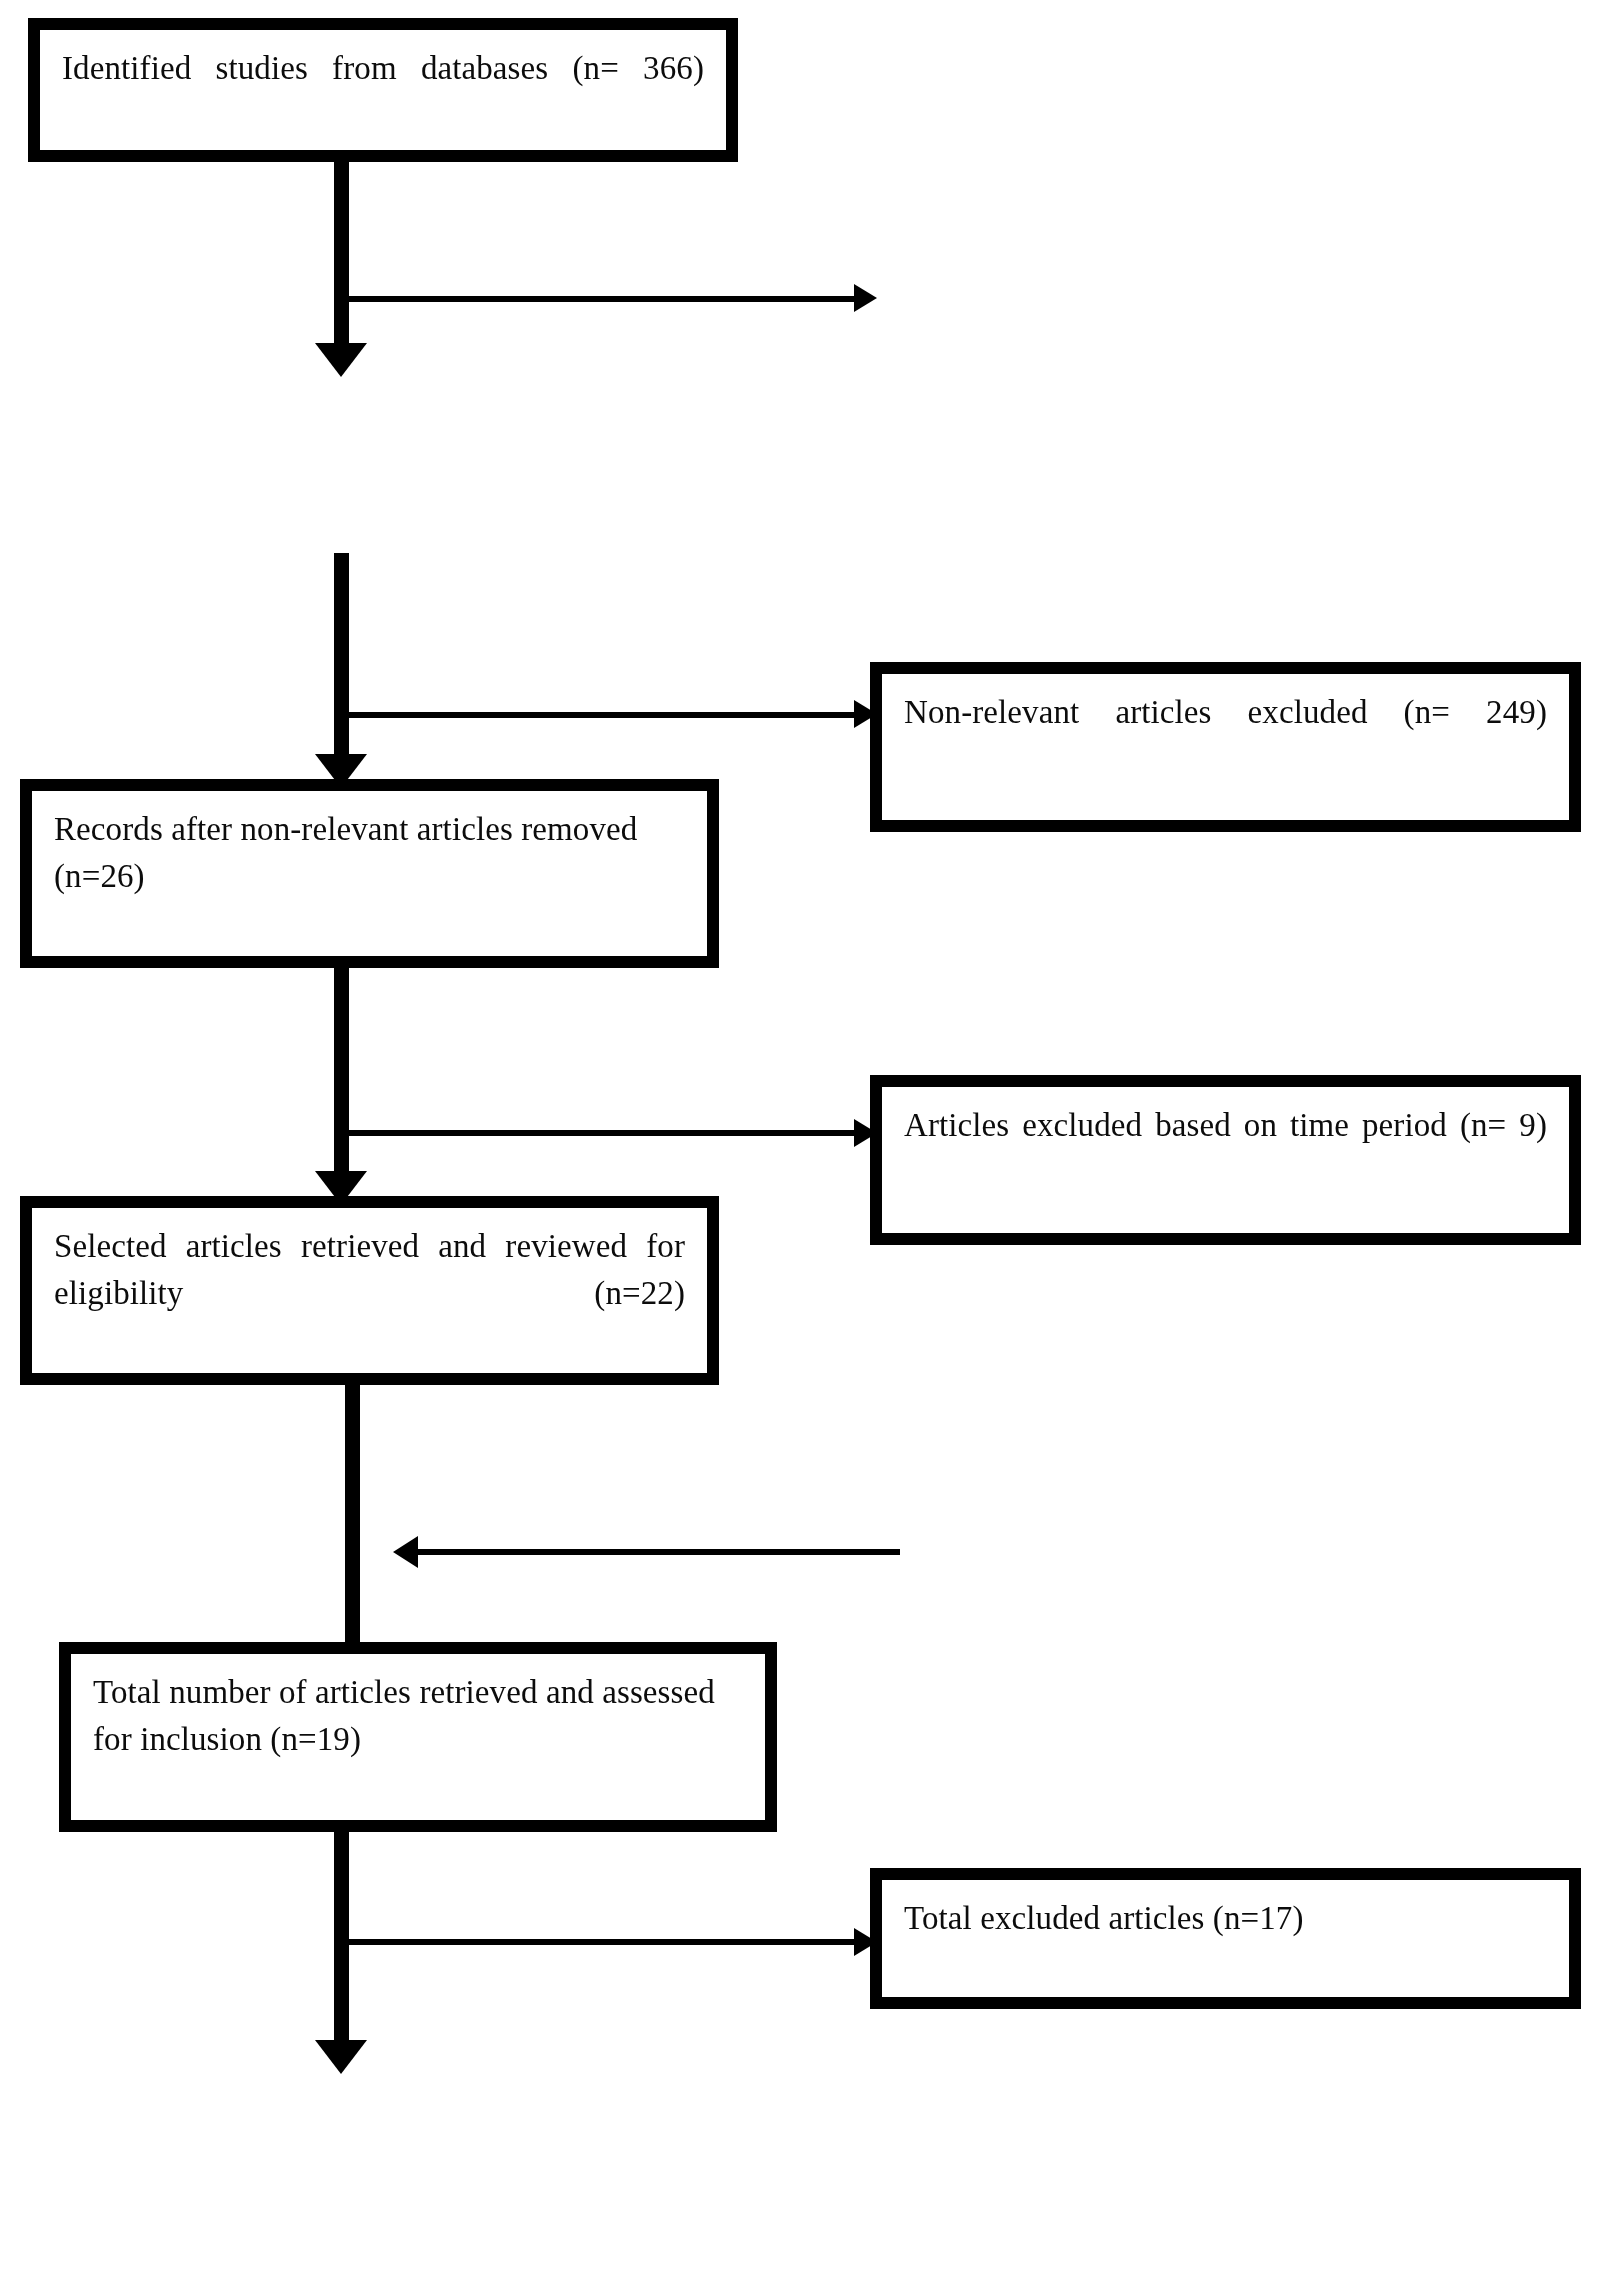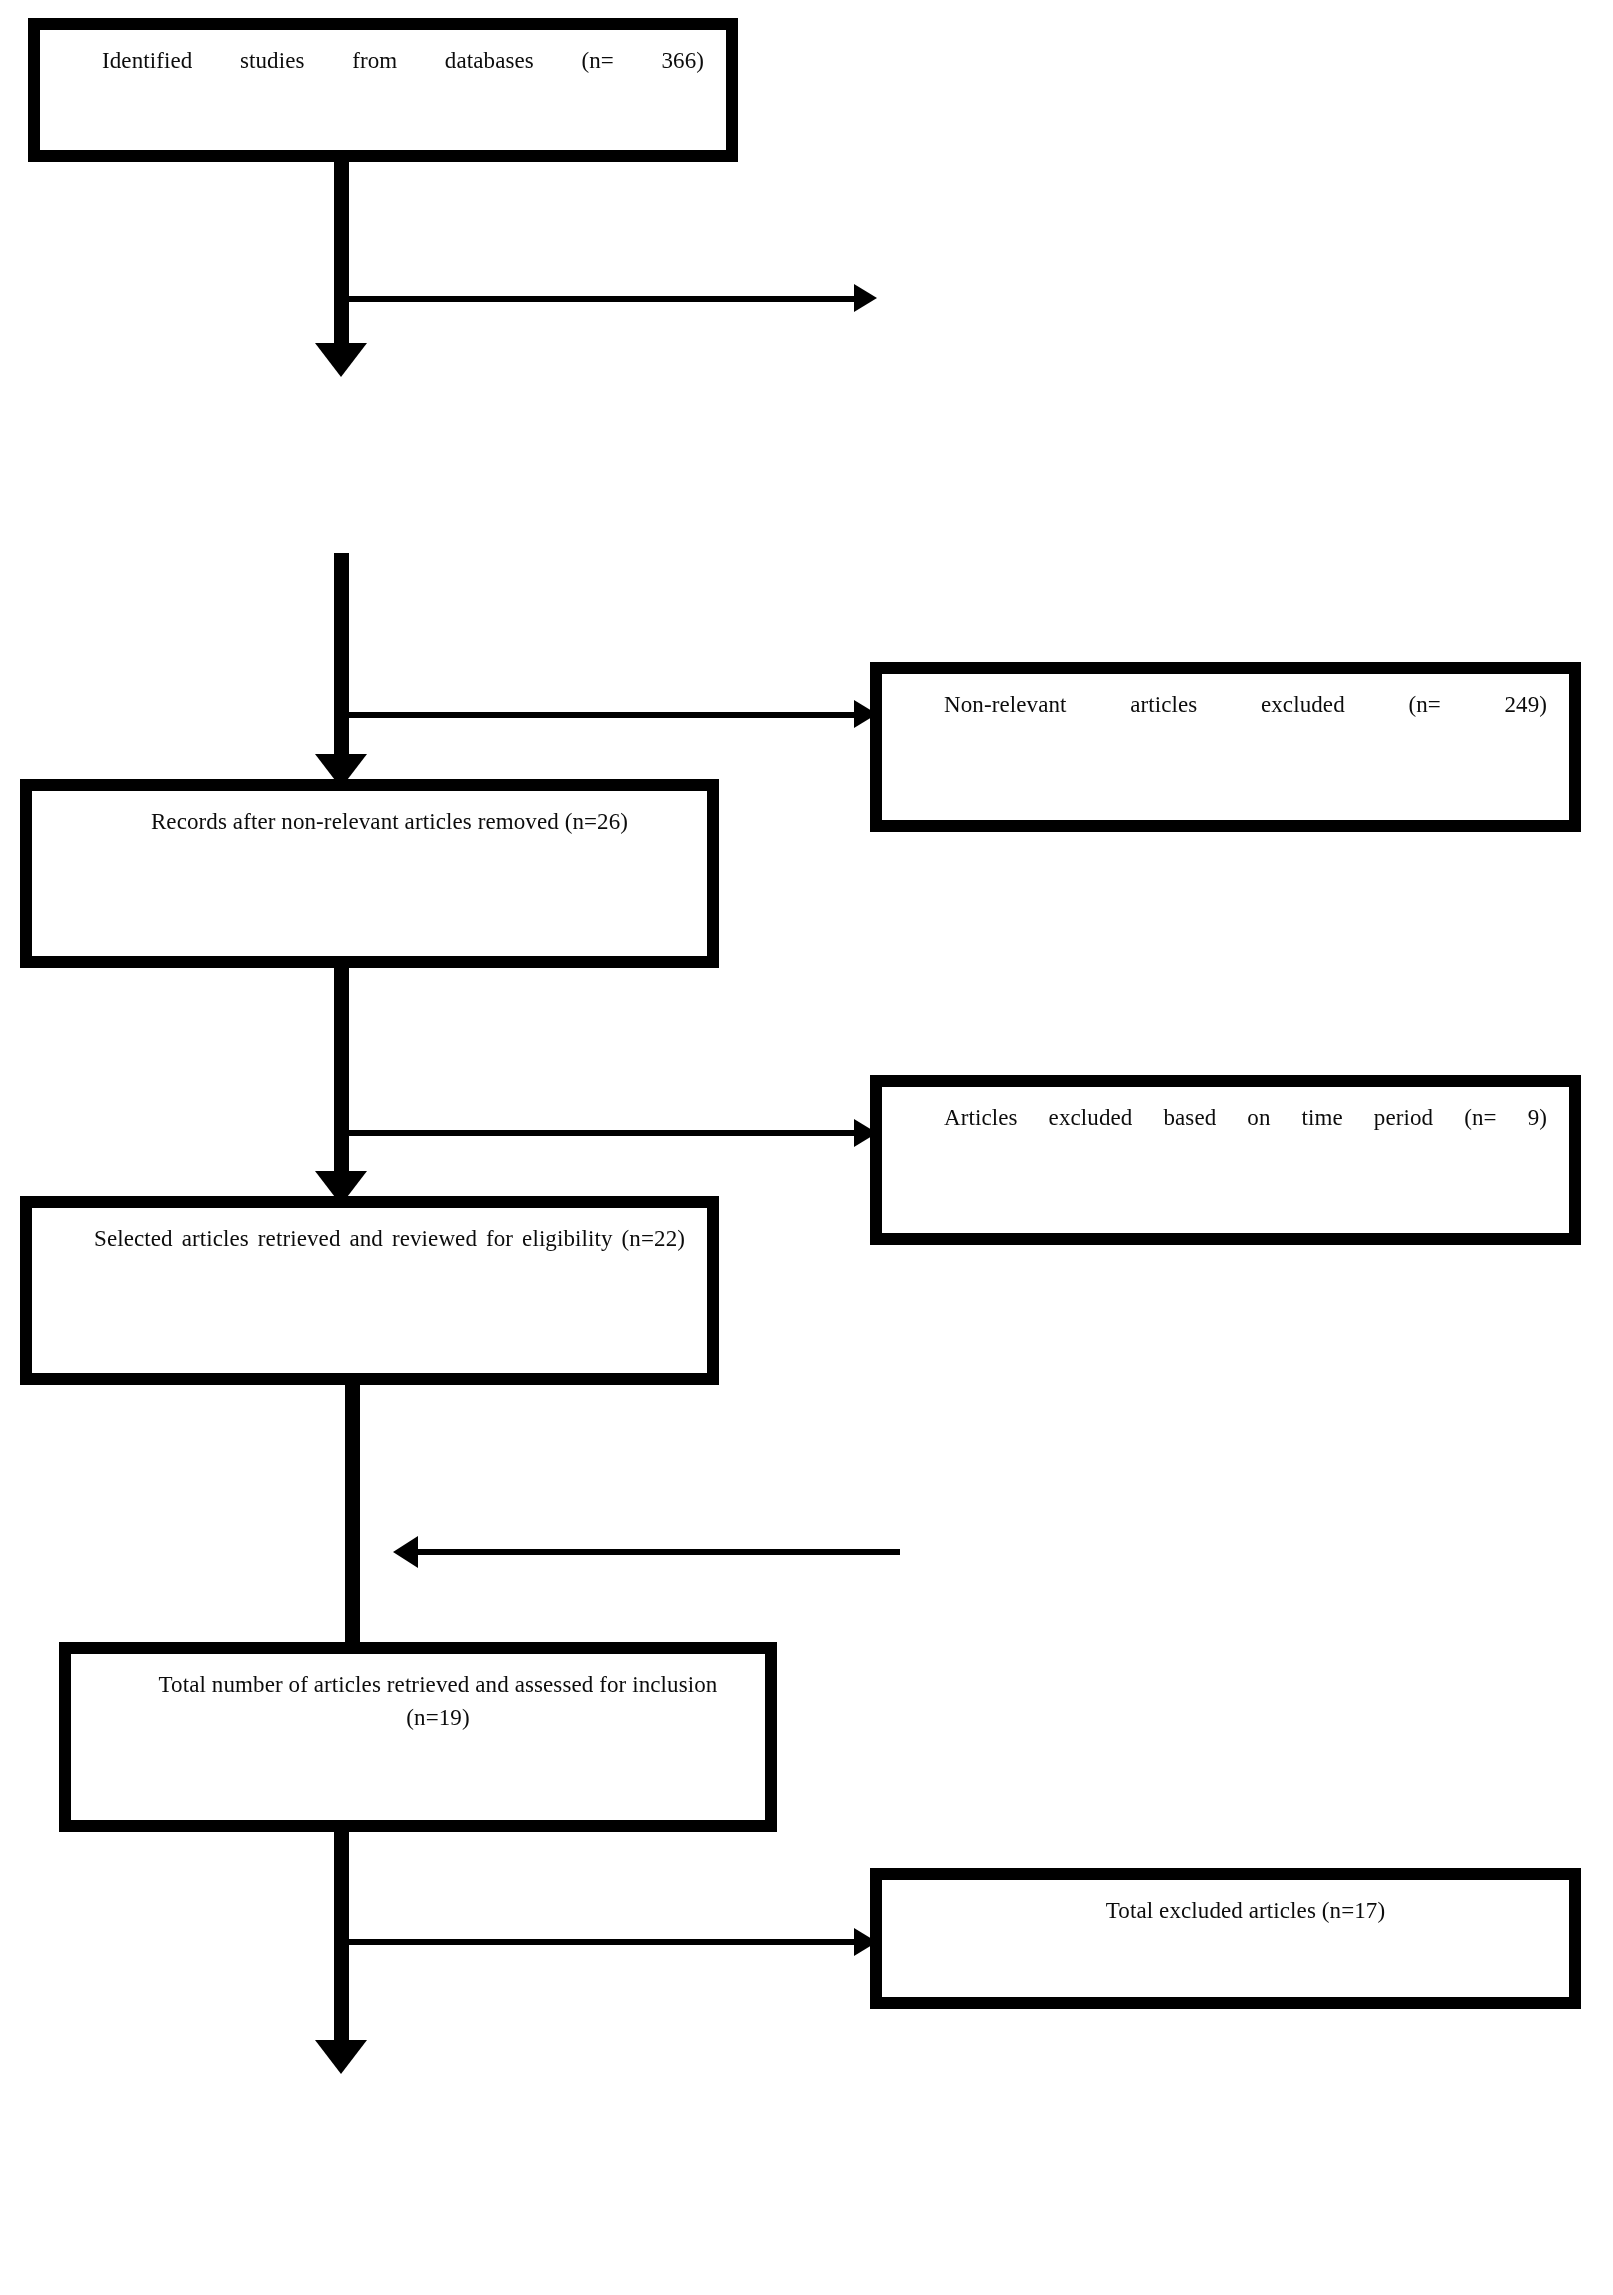--- a/index.html
+++ b/index.html
@@ -24,31 +24,30 @@
     border: 5px solid #000000;
     outline: 7.1px solid #000000;
     outline-offset: 0px;
   }
   .fbox .txt {
     position: absolute;
     left: 22px;
     right: 22px;
     top: 15.3px;
     color: #0c0c0c;
-    font-size: 23px;
+    font-size: 33px;
     line-height: 1.42;
     font-weight: 400;
     letter-spacing: 0.1px;
     text-align: justify;
     text-justify: inter-word;
     -webkit-hyphens: none;
     hyphens: none;
-    margin-left: 40px;
   }
-  .fbox .txt.left   { text-align: center; font-family: Liberation Serif, serif; }
+  .fbox .txt.left   { text-align: left; font-family: Liberation Serif, serif; }
   .fbox .txt::after { content: ""; display: inline-block; width: 100%; }
   .fbox .txt.left::after { content: none; }
 
   
   .fbox.heavy {
     border-width: 7.7px;
     outline-width: 8.8px;
   }
 
   

